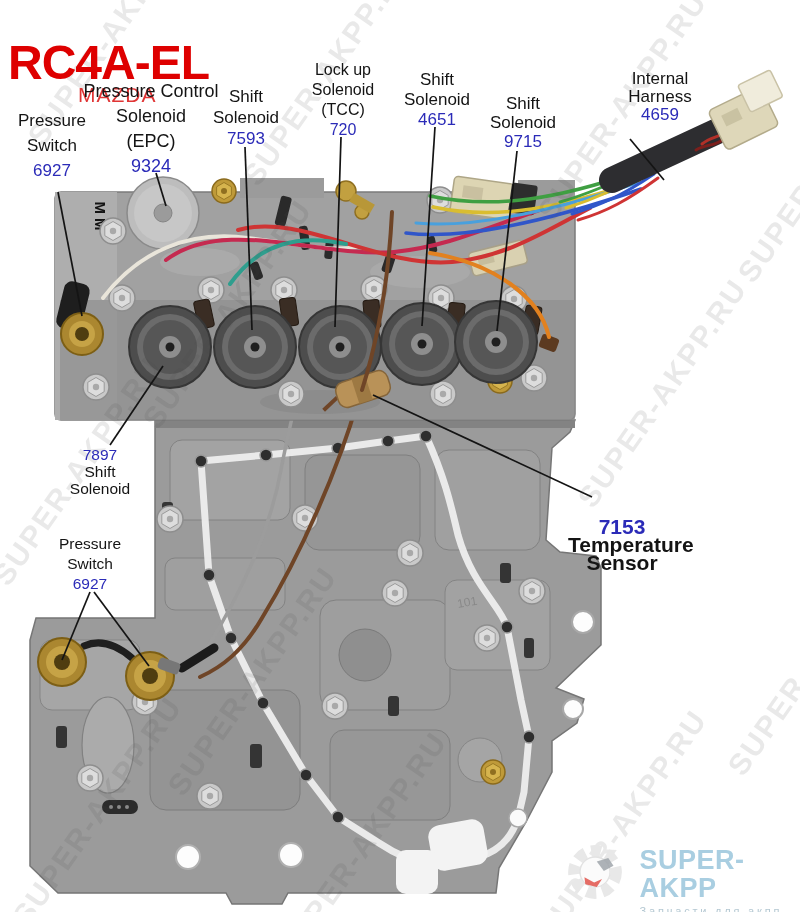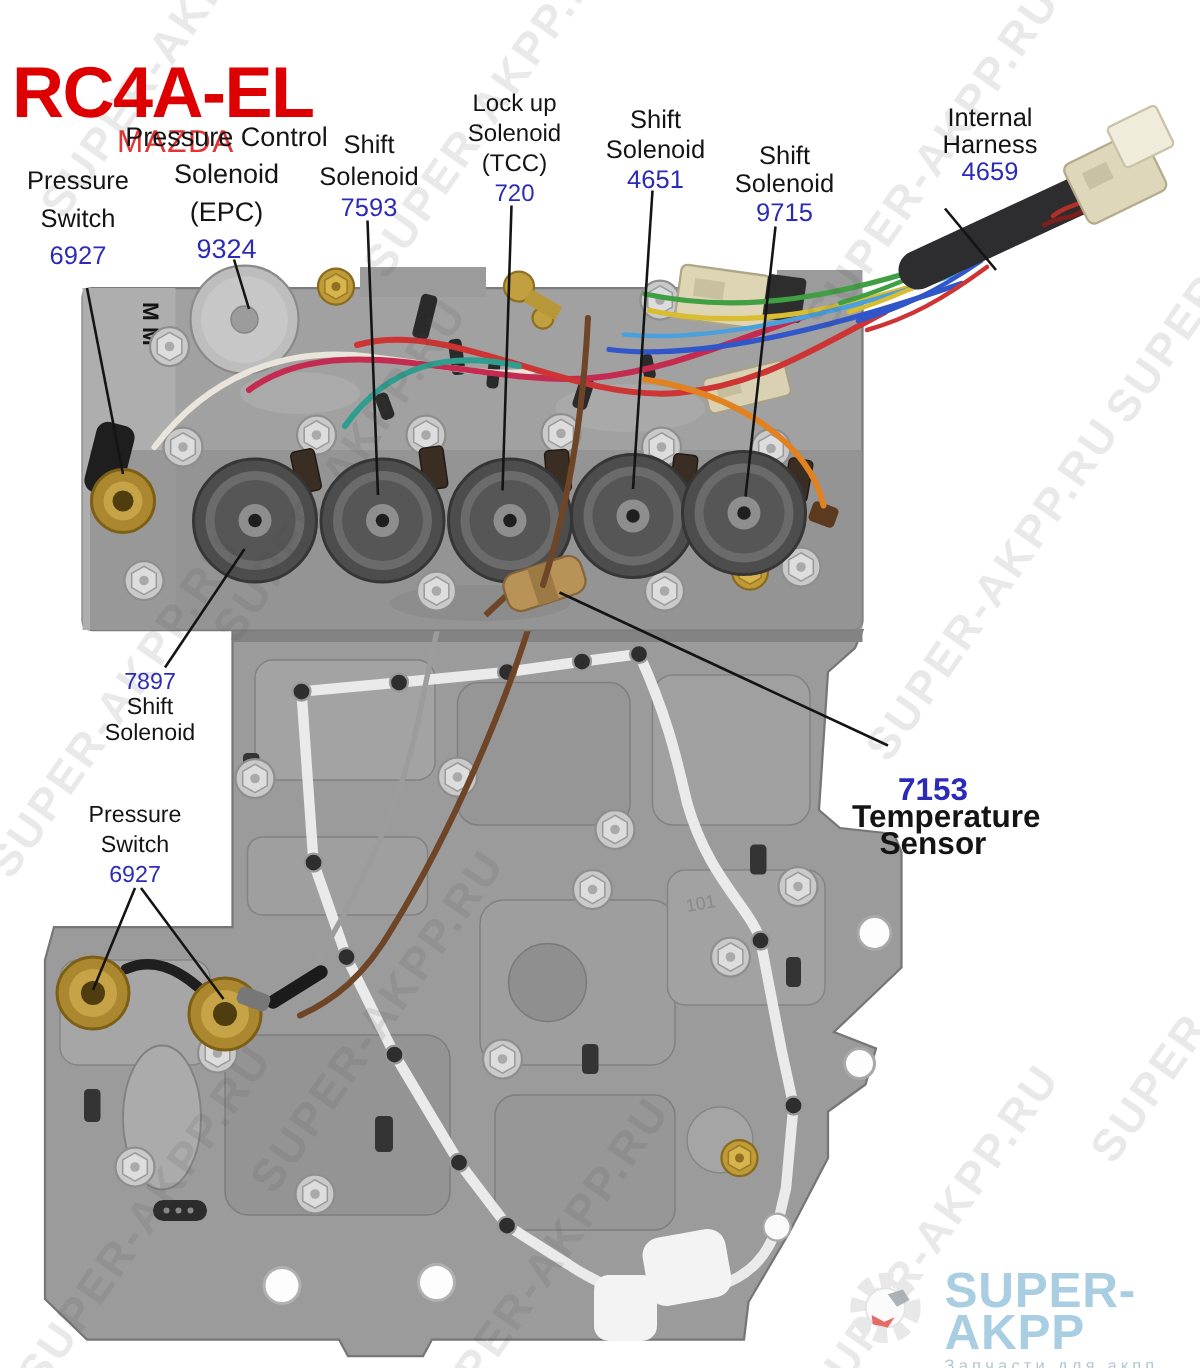--- a/index.html
+++ b/index.html
@@ -14,21 +14,21 @@
     transform-origin:left center; white-space:nowrap;
   }
   .title-block { position:absolute; left:8px; top:0px; }
   .model { font-size:48px; font-weight:900; color:#de0000; line-height:46px; letter-spacing:-1px;margin-top:40px; }
   .brand { font-size:21px; color:#e03535; margin-left:70px; margin-top:-3px; letter-spacing:1px; }
   .callout { position:absolute; text-align:center; color:#141414; }
   .callout span { display:block; }
   .callout .num { color:#2b2bb8; }
   .logo { position:absolute; left:558px; top:838px; display:flex; align-items:flex-start; }
   .logo-text { margin-left:4px; margin-top:8px; }
-  .logo-name { font-size:33px; font-weight:bold; color:#a9cee1; letter-spacing:0.5px; line-height:28px; }
+  .logo-name { font-size:27px; font-weight:bold; color:#a9cee1; letter-spacing:0.5px; line-height:28px; }
   .logo-tagline { font-size:11px; color:#b4c8d2; letter-spacing:2.8px; margin-top:3px; white-space:nowrap; }
 </style>
 </head>
 <body>
 
 <div class="canvas">
 
   <svg class="photo" width="800" height="912" viewBox="0 0 800 912">
     <defs>
       <g id="bolt">

